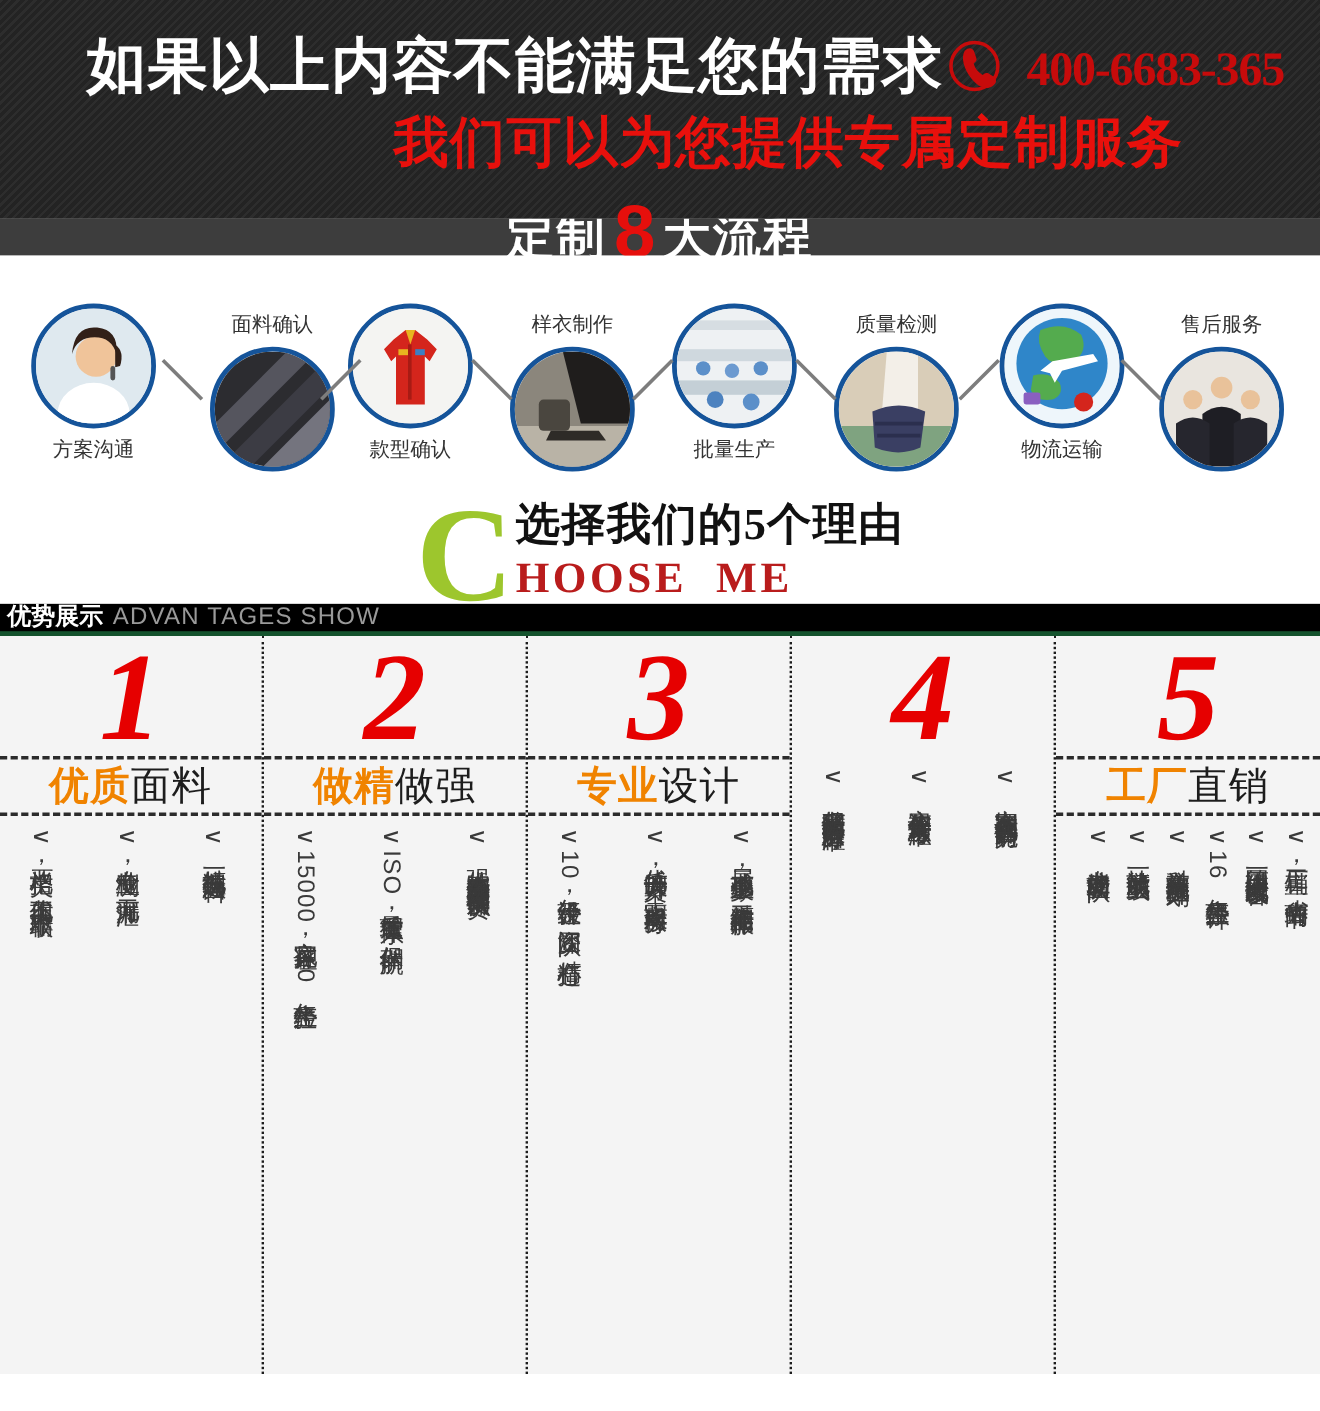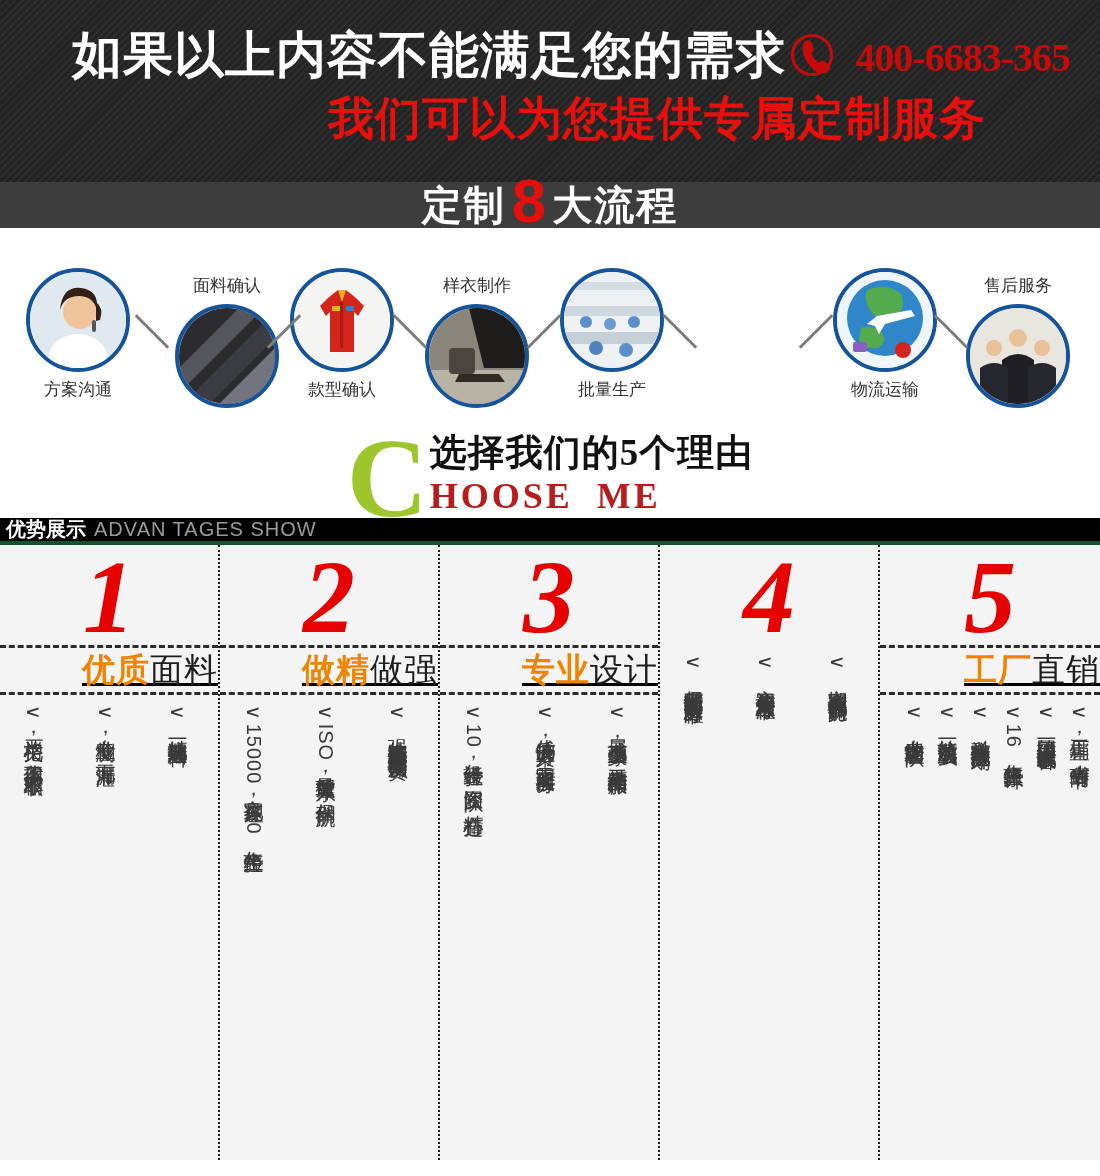--- a/index.html
+++ b/index.html
@@ -7,21 +7,21 @@
 
   
   .banner{position:relative;height:182px;background:#262626;
     background-image:repeating-linear-gradient(135deg,#2d2d2d 0 2px,#232323 2px 5px);overflow:hidden;}
   .banner-line1{position:absolute;left:28px;top:22px;font-size:50px;font-weight:bold;color:#ffffff;letter-spacing:1px;margin-left:44px;}
   .banner-line2{position:absolute;left:328px;top:88px;font-size:46px;font-weight:bold;color:#e8100c;letter-spacing:1px;}
   .phone{position:absolute;right:30px;top:32px;display:flex;align-items:center;gap:20px;}
   .phone-num{font-family:"Liberation Serif",serif;font-weight:bold;font-size:40px;color:#c70b0b;letter-spacing:-1px;}
 
   
-  .process-bar{height:46px;background:#3d3d3d;display:flex;align-items:center;justify-content:center;overflow:visible;}
+  .process-bar{height:31px;background:#3d3d3d;display:flex;align-items:center;justify-content:center;overflow:visible;}
   .pb-txt{color:#fff;font-size:40px;font-weight:bold;letter-spacing:2px;}
   .pb-8{color:#e60f0c;font-size:62px;font-weight:bold;line-height:46px;position:relative;top:-4px;margin:0 6px;font-family:"Liberation Sans",sans-serif;}
 
   
   .process{position:relative;height:204px;background:#ffffff;}
   .step{position:absolute;width:150px;text-align:center;}
   .step .circ{width:96px;height:96px;border-radius:50%;border:4px solid #15549a;overflow:hidden;margin:0 auto;background:#eee;}
   .step .circ svg{display:block;width:96px;height:96px;}
   .step .lbl{font-size:17px;color:#333;margin-top:6px;}
   .step.down .lbl{margin-top:0;margin-bottom:7px;}
@@ -41,21 +41,21 @@
   
   .adv-bar{height:23px;background:#000;border-bottom:4px solid #14532d;display:flex;align-items:center;padding-left:6px;}
   .adv-cn{color:#fff;font-weight:bold;font-size:20px;line-height:23px;}
   .adv-en{color:#9a9a9a;font-size:20px;line-height:23px;margin-left:8px;letter-spacing:1px;}
 
   
   .columns{display:flex;background:#f4f4f4;height:615px;}
   .col{width:220px;box-sizing:border-box;display:flex;flex-direction:column;}
   .col:not(:last-child){border-right:2px dotted #1c1c1c;}
   .num{height:100px;text-align:center;font-family:"Liberation Serif",serif;font-style:italic;font-weight:bold;font-size:104px;line-height:104px;color:#e60000;}
-  .head{height:44px;border-top:3px dashed #2b2b2b;border-bottom:3px dashed #2b2b2b;display:flex;align-items:center;justify-content:flex-end;font-size:33px;letter-spacing:1px;text-decoration:underline;}
+  .head{height:44px;border-top:3px dashed #2b2b2b;border-bottom:3px dashed #2b2b2b;display:flex;align-items:center;justify-content:center;font-size:33px;letter-spacing:1px;}
   .head .ho{color:#f08300;font-weight:bold;}
   .head .hb{color:#1d1d1d;font-weight:normal;}
   .vtext{writing-mode:vertical-rl;height:452px;padding:10px 4px 0 0;}
   .vline{margin:0;font-size:20px;color:#3a3a3a;line-height:72px;letter-spacing:1px;}
   .col.c5 .vline{line-height:33px;}
   .check{margin-bottom:3px;}
 
   .footer-strip{height:18px;background:#fff;}
 </style>
 </head>
@@ -146,20 +146,32 @@
           <circle cx="22" cy="50" r="6" fill="#5b8fc9"></circle>
           <circle cx="46" cy="52" r="6" fill="#6c9ad0"></circle>
           <circle cx="70" cy="50" r="6" fill="#5b8fc9"></circle>
           <circle cx="32" cy="76" r="7" fill="#4d82bf"></circle>
           <circle cx="62" cy="78" r="7" fill="#5b8fc9"></circle>
         </svg>
     </div>
     <div class="lbl">批量生产</div>
   </div>
 
+  <div class="step down" style="left:672px">
+    <div class="lbl">质量检测</div>
+    <div class="circ">
+      <svg viewBox="0 0 96 96">
+          <rect width="96" height="96" fill="#d9cdb8"></rect>
+          <rect y="62" width="96" height="34" fill="#7fa380"></rect>
+          <path d="M40 0 H66 V50 H36z" fill="#f3efe8"></path>
+          <path d="M28 50 q22 -10 44 0 l-4 30 q-18 8 -38 0z" fill="#3a3f63"></path>
+          <path d="M30 60 h40 M32 70 h36" stroke="#2b2f4e" stroke-width="3" fill="none"></path>
+        </svg>
+    </div>
+  </div>
 
   <div class="step up" style="left:810px">
     <div class="circ">
       <svg viewBox="0 0 96 96">
           <rect width="96" height="96" fill="#eef6fb"></rect>
           <circle cx="48" cy="46" r="38" fill="#2f86c9"></circle>
           <path d="M30 18 q20 -8 34 4 q6 14 -6 22 q-16 6 -24 -4 q-8 -12 -4 -22z" fill="#54ab4e"></path>
           <path d="M24 56 q14 -4 22 6 q4 10 -6 14 q-14 2 -18 -8z" fill="#54ab4e"></path>
           <path d="M40 44 l34 -6 l4 6 l-30 8 l-6 10 l-4 -8 l-8 -2z" fill="#ffffff"></path>
           <circle cx="66" cy="78" r="8" fill="#d4251c"></circle>

